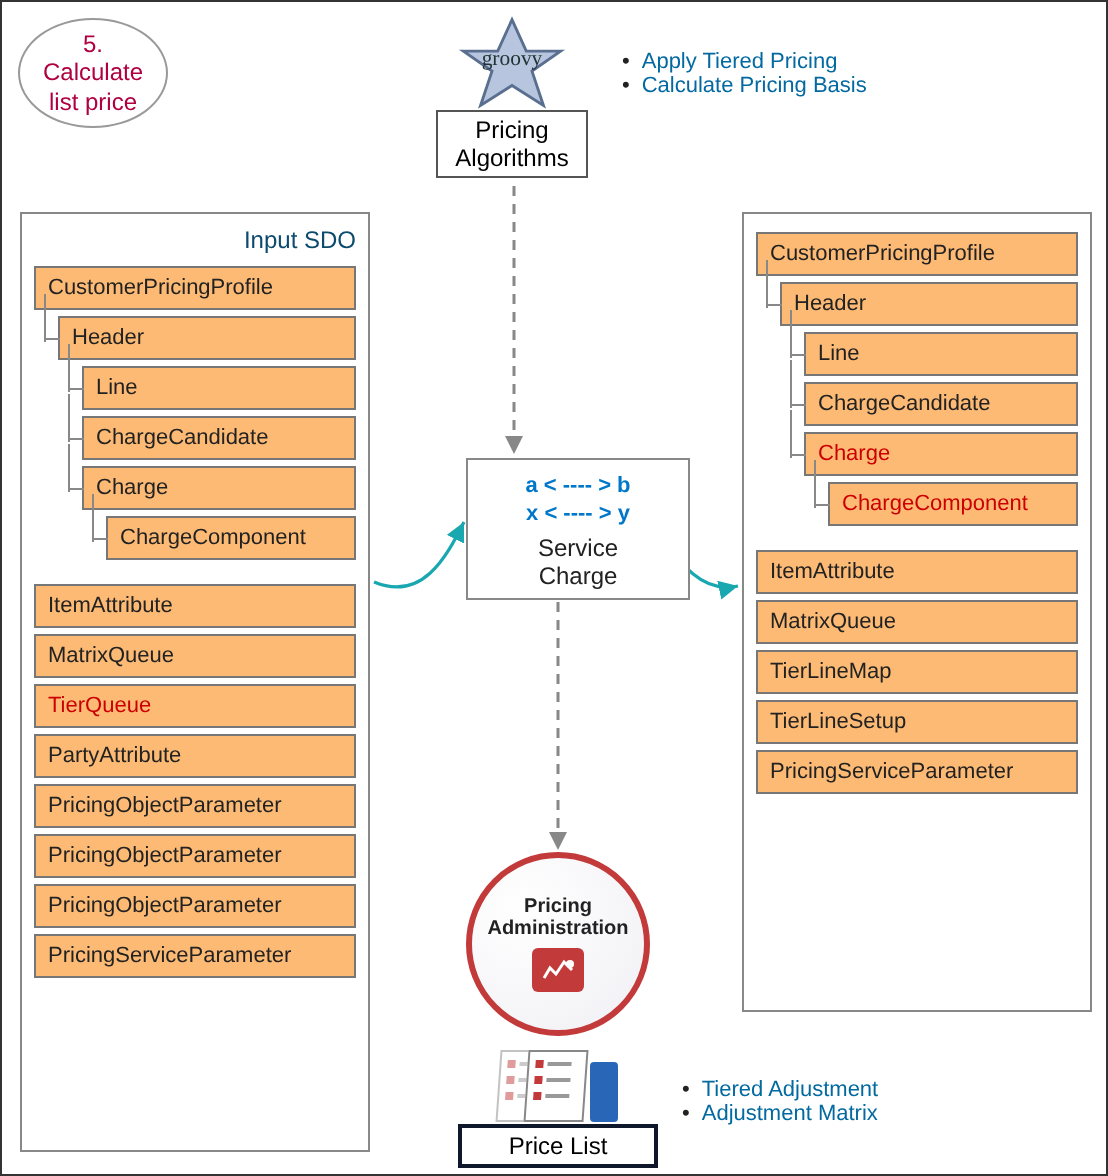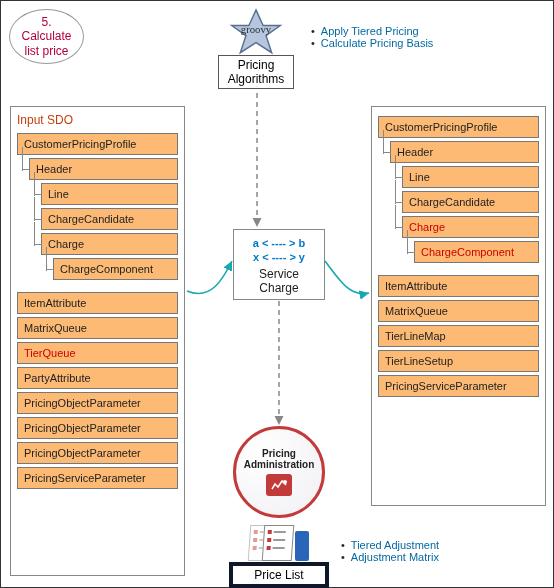--- a/index.html
+++ b/index.html
@@ -72,24 +72,24 @@
   .sdo {
     position: absolute;
     width: 175px;
     border: 1px solid #888;
     padding: 6px 6px;
     box-sizing: border-box;
   }
   .sdo.input { left: 9px; top: 105px; height: 470px; }
   .sdo.output { left: 370px; top: 105px; height: 400px; }
   .sdo-title {
-    text-align: left;
+    text-align: right;
     font-size: 12px;
     margin-bottom: 6px;
-    color: #c2410c;
+    color: #0c4a6e;
   }
   .row {
     border: 1px solid #777;
     padding: 4px 6px;
     margin: 3px 0;
     font-size: 11px;
     color: #222;
     background: #fdba74;
     box-sizing: border-box;
     position: relative;
@@ -111,21 +111,21 @@
     left: -8px;
     top: -12px;
     width: 1px;
     height: 24px;
     background: #888;
   }
   .svc-map {
     position: absolute;
     left: 232px;
     top: 228px;
-    width: 92px;
+    width: 112px;
     border: 1px solid #888;
     text-align: center;
     padding: 6px 4px 4px;
     box-sizing: border-box;
     background: #fff;
   }
   .svc-map .sym {
     color: #0077c8;
     font-size: 11px;
     line-height: 1.3;
@@ -206,21 +206,21 @@
       linear-gradient(#999,#999) 6px 9px/12px 2px no-repeat,
       linear-gradient(#999,#999) 6px 17px/12px 2px no-repeat;
   }
   .pl-tag {
     width: 14px;
     height: 30px;
     background: #2a66b8;
     border-radius: 2px;
   }
   .pl-label {
-    border: 4px solid #0f172a;
+    border: 2px solid #0f172a;
     padding: 2px 6px;
     font-size: 12px;
     margin-top: 1px;
     background: #fff;
   }
   .bullet-list.lower {
     left: 340px;
     top: 538px;
   }
   svg.overlay {

